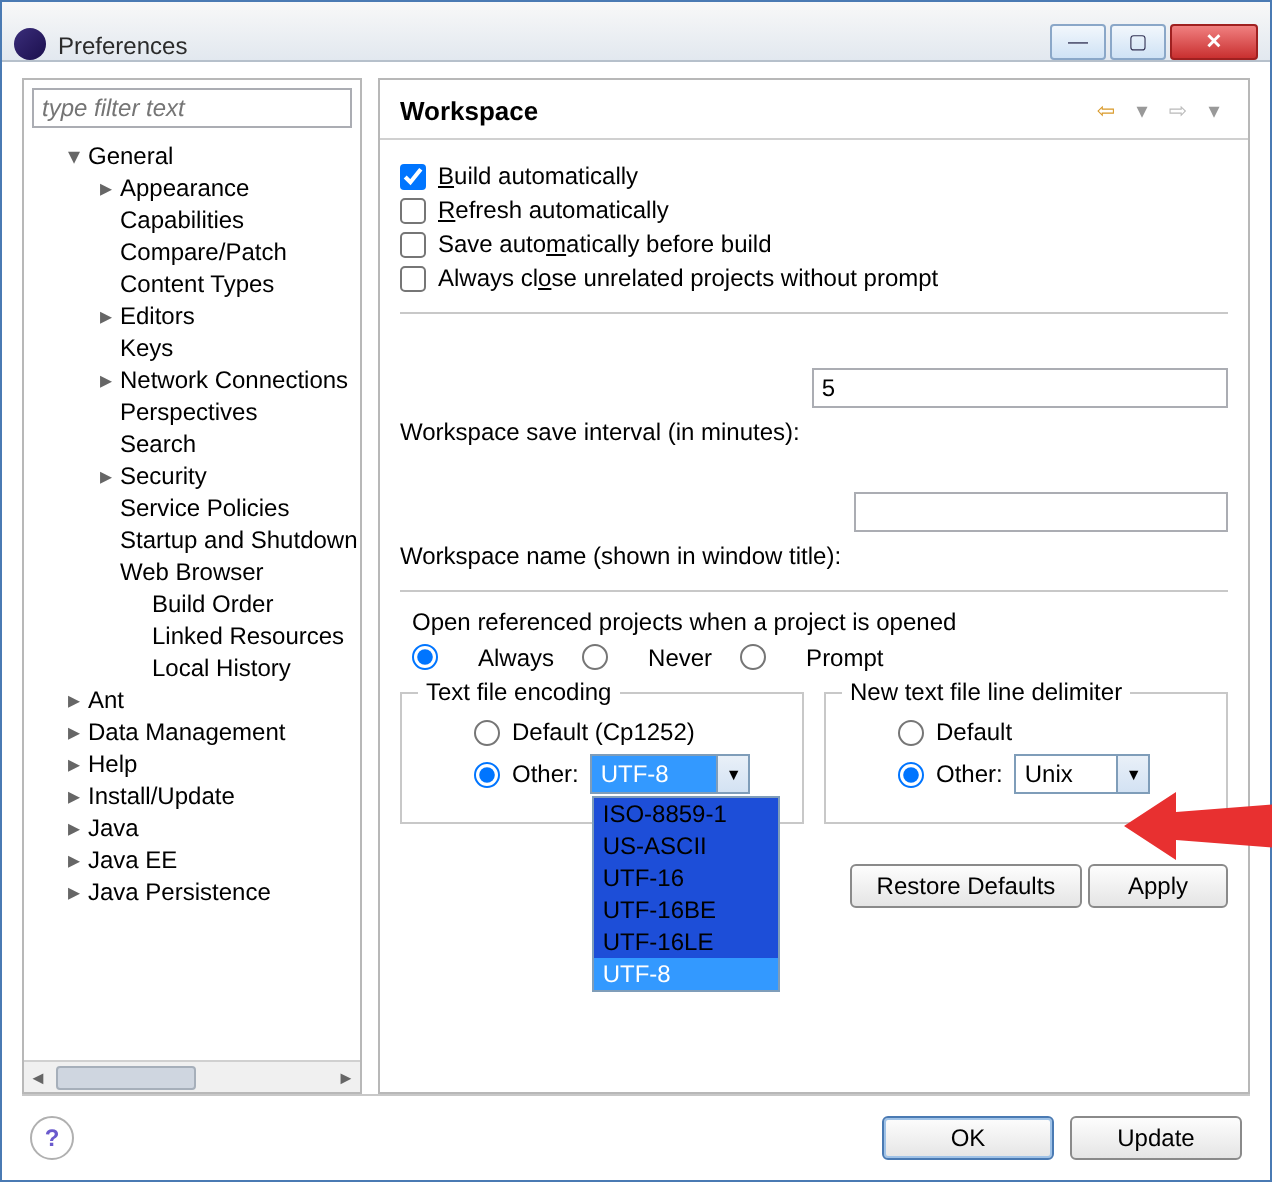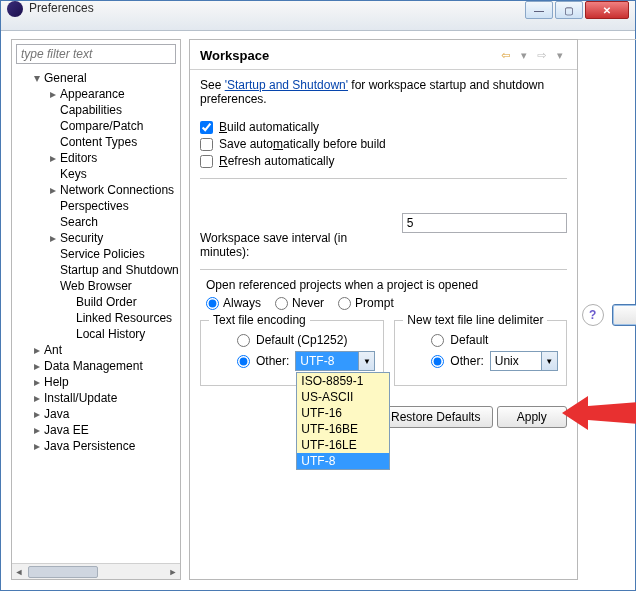--- a/index.html
+++ b/index.html
@@ -1,23 +1,23 @@
 <!DOCTYPE html>
 <html><head>
 <meta charset="utf-8">
 <style>
 * { box-sizing: border-box; font-family: "Segoe UI", Tahoma, sans-serif; font-size: 12px; }
 body { margin: 0; background: #fff; }
 .window { width: 636px; height: 591px; border: 1px solid #4a7ab3; background: #fff; position: relative; }
-.titlebar { height: 30px; background: linear-gradient(#f8f8f8, #e2e8ef); display: flex; align-items: flex-start; padding: 0 6px; border-bottom: 1px solid #b6c0cb; }
+.titlebar { height: 30px; background: linear-gradient(#f8f8f8, #e2e8ef); display: flex; align-items: flex-end; padding: 0 6px; border-bottom: 1px solid #b6c0cb; }
 .titlebar .app-icon { width: 16px; height: 16px; background: linear-gradient(135deg,#3a2d7a,#1b0f4d); border-radius: 50%; margin-right: 6px; }
 .titlebar .title { flex: 1; color: #2b2b2b; }
 .titlebar .win-btn { width: 28px; height: 18px; margin-left: 2px; border: 1px solid #8aa7c8; background: linear-gradient(#f2f7fc,#cfe2f5); border-radius: 2px; display: flex; align-items: center; justify-content: center; font-size: 10px; color: #335; }
 .titlebar .win-close { background: linear-gradient(#f08080,#c93030); border-color: #9f2020; color: #fff; font-weight: bold; width: 44px; }
-.content { position: absolute; top: 30px; bottom: 0; left: 0; right: 0; display: flex; flex-direction: row; padding: 8px 10px 10px; }
+.content { position: absolute; top: 30px; bottom: 0; left: 0; right: 0; display: flex; flex-direction: column; padding: 8px 10px 10px; }
 .main-area { display: flex; flex: 1; gap: 8px; min-height: 0; }
 .left-panel { width: 170px; border: 1px solid #b8b8b8; background: #fff; display: flex; flex-direction: column; }
 .filter-box { margin: 4px; }
 .filter-box input { width: 100%; height: 20px; border: 1px solid #abadb3; padding: 2px 4px; color: #888; font-style: italic; }
 .tree { flex: 1; overflow: auto; padding: 2px 0 2px 4px; }
 .tree .node { white-space: nowrap; padding: 1px 0; cursor: default; }
 .tree .lvl1 { padding-left: 18px; }
 .tree .lvl2 { padding-left: 34px; }
 .tree .lvl3 { padding-left: 50px; }
 .tree .toggle { display: inline-block; width: 10px; color: #666; }
@@ -34,31 +34,31 @@
 .see-line { margin-bottom: 14px; }
 .see-line a { color: #0645ad; text-decoration: underline; }
 .chk-row { display: flex; align-items: flex-end; margin: 3px 0; }
 .chk-row input { margin: 0 6px 0 0; width: 13px; height: 13px; }
 .chk-row .ul { text-decoration: underline; }
 .divider { border-top: 1px solid #c8c8c8; margin: 10px 0 8px; }
 .form-row { display: flex; align-items: center; margin: 4px 0; }
 .form-row label { margin-right: 6px; margin-top: 44px; }
 .form-row input[type=text] { border: 1px solid #abadb3; height: 20px; padding: 2px 4px; }
 .radio-group { display: flex; align-items: center; gap: 14px; margin: 4px 0 10px 6px; }
-.radio-group label { display: flex; align-items: flex-end; gap: 4px; }
+.radio-group label { display: flex; align-items: flex-start; gap: 20px; }
 .radio-group input { margin: 0; }
 .fieldset { border: 1px solid #c8c8c8; padding: 8px 8px 10px; position: relative; }
 .fieldset .legend { position: absolute; top: -8px; left: 8px; background: #fff; padding: 0 4px; }
 .rad-line { display: flex; align-items: center; margin: 4px 0; gap: 6px; }
 .rad-line input[type=radio] { margin: 0; }
 .combo { display: inline-flex; border: 1px solid #7f9db9; height: 20px; background: #fff; position: relative; }
 .combo .val { padding: 2px 4px; min-width: 62px; background: #3399ff; color: #fff; }
 .combo .btn { width: 16px; background: linear-gradient(#e9f0f8,#d3e2f3); border-left: 1px solid #7f9db9; display: flex; align-items: center; justify-content: center; font-size: 8px; }
 .combo.plain .val { background: #fff; color: #000; min-width: 50px; }
-.dropdown-list { position: absolute; left: 0; top: 20px; border: 1px solid #7f9db9; background: #fef9c3; width: 94px; z-index: 10; }
+.dropdown-list { position: absolute; left: 0; top: 20px; border: 1px solid #7f9db9; background: #1d4ed8; width: 94px; z-index: 10; }
 .dropdown-list .opt { padding: 1px 4px; }
 .dropdown-list .opt.hi { background: #3399ff; color: #fff; }
 .two-col { display: flex; gap: 10px; }
 .two-col .fieldset { flex: 1; padding-left: 36px; }
 .restore-row { text-align: right; margin-top: 20px; }
 .btn-std { height: 22px; border: 1px solid #8a8a8a; background: linear-gradient(#fdfdfd,#e5e5e5); padding: 0 12px; border-radius: 3px; cursor: default; min-width: 70px; }
 .footer { border-top: 1px solid #c8c8c8; padding: 10px 4px 0; display: flex; align-items: center; }
 .footer .help { width: 22px; height: 22px; border: 1px solid #b0b0b0; border-radius: 50%; display: flex; align-items: center; justify-content: center; color: #6a5acd; font-weight: bold; }
 .footer .spacer { flex: 1; }
 .footer .btn-std { min-width: 86px; margin-left: 8px; }
@@ -118,42 +118,47 @@
 
       <div class="right-panel">
         <div class="rp-header">
           <h2>Workspace</h2>
           <span class="nav-ico" style="color:#d99a2b">⇦</span>
           <span class="nav-ico" style="color:#999">▾</span>
           <span class="nav-ico" style="color:#bbb">⇨</span>
           <span class="nav-ico" style="color:#999">▾</span>
         </div>
         <div class="rp-body">
-          <div class="see-line">
-            <span>See </span><a href="#">'Startup and Shutdown'</a><span> for workspace startup and shutdown preferences.</span>
-          </div>
 
           <div class="chk-row">
               <input type="checkbox" checked="" style="">
               <span><span class="ul">B</span>uild automatically</span>
             </div>
           <div class="chk-row">
               <input type="checkbox" style="">
+              <span><span class="ul">R</span><span>efresh automatically</span></span>
+            </div>
+          <div class="chk-row">
+              <input type="checkbox" style="">
               <span><span>Save auto</span><span class="ul">m</span><span>atically before build</span></span>
             </div>
           <div class="chk-row">
               <input type="checkbox" style="">
-              <span><span class="ul">R</span><span>efresh automatically</span></span>
+              <span><span>Always cl</span><span class="ul">o</span><span>se unrelated projects without prompt</span></span>
             </div>
 
           <div class="divider"></div>
 
           <div class="form-row">
             <label><span>W</span><span class="ul">o</span><span>rkspace save interval (in minutes):</span></label>
             <input type="text" style="flex: 1 1 0%;" value="5">
+          </div>
+          <div class="form-row">
+            <label>Workspace name (shown in window title):</label>
+            <input type="text" style="flex: 1 1 0%;" value="">
           </div>
 
           <div class="divider"></div>
 
           <div style="margin:2px 0 4px 6px">Open referenced projects when a project is opened</div>
           <div class="radio-group">
             <label>
                 <input type="radio" name="ref" checked="" style="">
                 <span><span class="ul">A</span><span>lways</span></span>
               </label>

